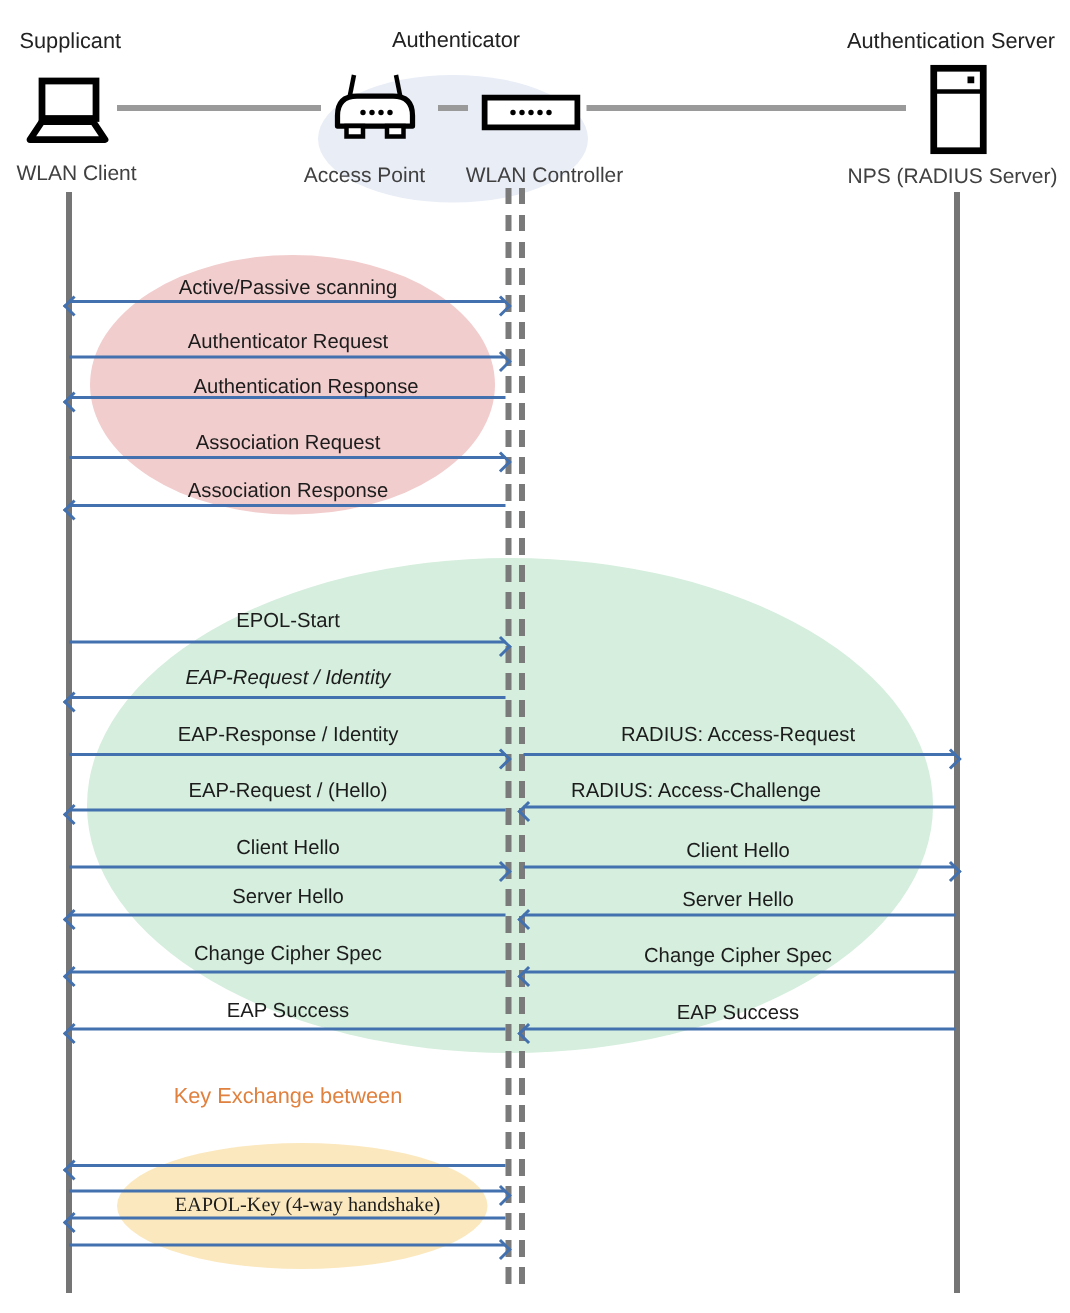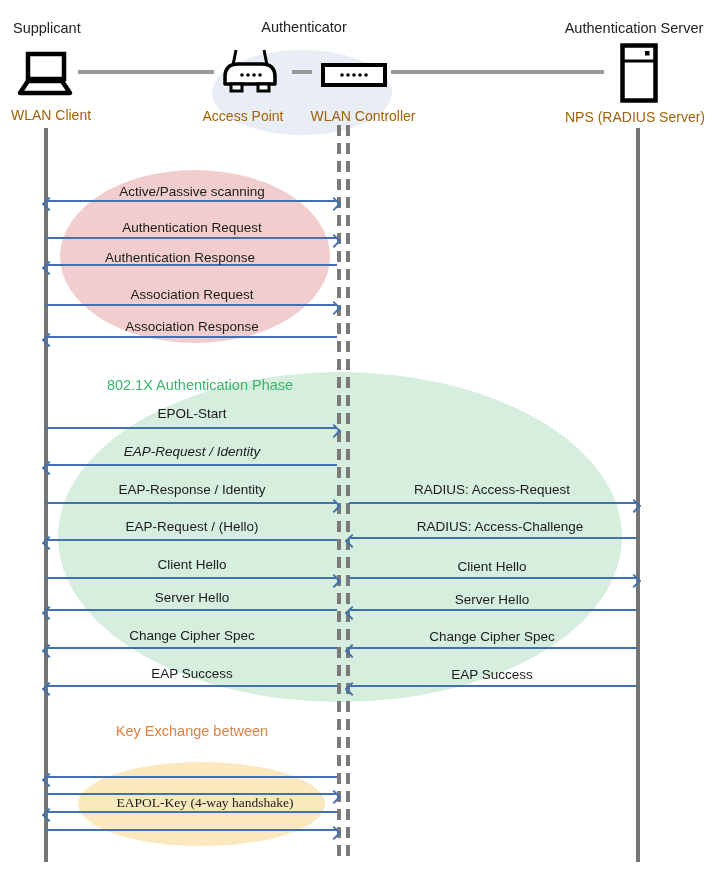--- a/index.html
+++ b/index.html
@@ -3,21 +3,21 @@
 <meta charset="utf-8">
 <style>
   html,body { margin:0; padding:0; background:#fff; }
   .canvas {
     position:relative; width:713px; height:875px; background:#ffffff;
     font-family:"Liberation Sans", sans-serif; overflow:hidden;
   }
   
   .role-label { position:absolute; font-size:14.5px; color:#222; white-space:nowrap; z-index:4; }
   .role-center { transform:translateX(-50%); }
-  .dev-label { position:absolute; transform:translateX(-50%); font-size:14px; color:#a16207; white-space:nowrap; z-index:4; }
+  .dev-label { position:absolute; transform:translateX(-50%); font-size:14px; color:#404040; white-space:nowrap; z-index:4; }
   .halo { position:absolute; left:212px; top:50px; width:180px; height:85px;
           background:#e9edf6; border-radius:50%; z-index:0; }
   .conn { position:absolute; top:70px; height:4px; background:#9a9a9a; z-index:1; }
   .icon { position:absolute; z-index:3; }
   
   .lifeline { position:absolute; width:4px; background:#757575; z-index:2; }
   .lifeline-dashed { position:absolute; width:4px; z-index:2;
     background:repeating-linear-gradient(to bottom,#7a7a7a 0 11px,transparent 11px 18px); }
   
   .ell { position:absolute; border-radius:50%; z-index:1; }
@@ -92,37 +92,36 @@
 
   <div class="ell" style="left:60px; top:170px; width:270px; height:173px; background:#F2CDCD;"></div>
   <div class="ell" style="left:58px; top:372px; width:564px; height:330px; background:#D5EEDD;"></div>
   <div class="ell" style="left:78px; top:762px; width:247px; height:84px; background:#FBE8BE;"></div>
 
   <div class="lifeline" style="left:44px; top:128px; height:734px;"></div>
   <div class="lifeline-dashed" style="left:337px; top:125px; height:737px;"></div>
   <div class="lifeline-dashed" style="left:346px; top:125px; height:737px;"></div>
   <div class="lifeline" style="left:636px; top:128px; height:734px;"></div>
 
-  <div class="phase-title" style="left:200px; top:376px; color:#3BB56A;">802.1X Authentication Phase</div>
   <div class="phase-title" style="left:192px; top:722px; color:#E0813F;">
     <div>Key Exchange between</div>
   </div>
 
   <div class="lbl" style="left:192px; top:184px;">Active/Passive scanning</div>
   <div class="arrow span-l" style="top:200px;">
       <span class="h l"></span>
       <span class="h r"></span>
     </div>
 
-  <div class="lbl" style="left:192px; top:220px;">Authentication Request</div>
+  <div class="lbl" style="left:192px; top:220px;">Authenticator Request</div>
   <div class="arrow span-l" style="top:237px;">
       <span class="h r"></span>
     </div>
 
-  <div class="lbl" style="left:180px; top:250px;">Authentication Response</div>
+  <div class="lbl" style="left:204px; top:250px;">Authentication Response</div>
   <div class="arrow span-l" style="top:264px;">
       <span class="h l"></span>
     </div>
 
   <div class="lbl" style="left:192px; top:287px;">Association Request</div>
   <div class="arrow span-l" style="top:304px;">
       <span class="h r"></span>
     </div>
 
   <div class="lbl" style="left:192px; top:319px;">Association Response</div>
@@ -168,21 +167,21 @@
   <div class="lbl" style="left:192px; top:666px;">EAP Success</div>
   <div class="arrow span-l" style="top:685px;">
       <span class="h l"></span>
     </div>
 
   <div class="lbl" style="left:492px; top:482px;">RADIUS: Access-Request</div>
   <div class="arrow span-r" style="top:502px;">
       <span class="h r"></span>
     </div>
 
-  <div class="lbl" style="left:500px; top:519px;">RADIUS: Access-Challenge</div>
+  <div class="lbl" style="left:464px; top:519px;">RADIUS: Access-Challenge</div>
   <div class="arrow span-r" style="top:537px;">
       <span class="h l"></span>
     </div>
 
   <div class="lbl" style="left:492px; top:559px;">Client Hello</div>
   <div class="arrow span-r" style="top:577px;">
       <span class="h r"></span>
     </div>
 
   <div class="lbl" style="left:492px; top:592px;">Server Hello</div>

